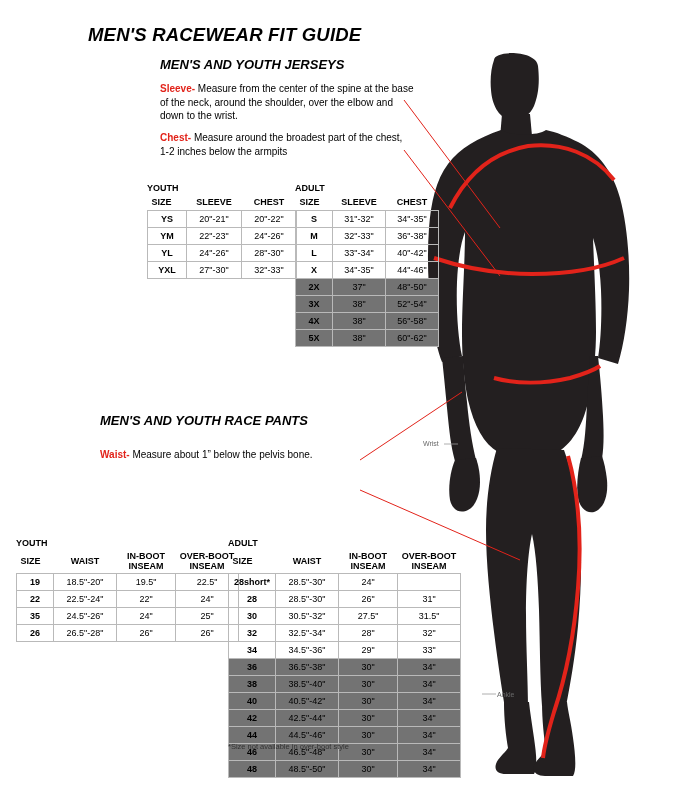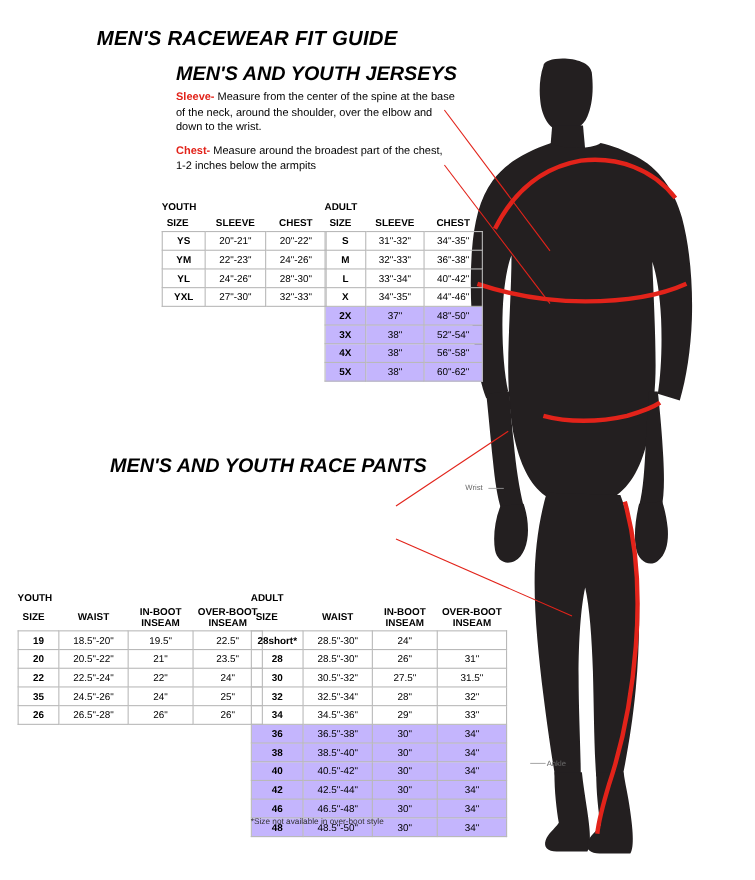--- a/index.html
+++ b/index.html
@@ -28,21 +28,21 @@
     left: 88px;
     top: 24px;
     font-size: 18.5px;
     font-weight: bold;
     font-style: italic;
     letter-spacing: 0.2px;
     color: #000;
   }
   .section-title {
     position: absolute;
-    font-size: 18px;
+    font-size: 13px;
     font-weight: bold;
     font-style: italic;
     color: #000;
   }
   #jerseys-title { left: 160px; top: 57px; }
   #pants-title { left: 100px; top: 413px; }
 
   
   .note {
     position: absolute;
@@ -85,21 +85,21 @@
     padding-bottom: 2px;
     text-align: center;
   }
   table.size th.lbl {
     text-align: left;
   }
   table.size td.sz {
     font-weight: bold;
     text-align: center;
   }
-  tr.shade td { background: #c4b5fd; }
+  tr.shade td { background: #737373; }
 
   
   #tbl-youth-jersey { left: 147px; top: 183px; }
   #tbl-adult-jersey { left: 295px; top: 183px; }
   #tbl-youth-pants { left: 16px; top: 538px; }
   #tbl-adult-pants { left: 228px; top: 538px; }
 
   #tbl-youth-jersey td:nth-child(1) { width: 30px; }
   #tbl-youth-jersey td:nth-child(2) { width: 46px; }
   #tbl-youth-jersey td:nth-child(3) { width: 46px; }
@@ -302,20 +302,23 @@
             <td class="sz">5X</td>
             <td>38"</td>
             <td>60"-62"</td>
           </tr>
         </tbody>
     </table>
   </div>
 
   <div class="section-title" id="pants-title">MEN'S AND YOUTH RACE PANTS</div>
 
+  <div class="note" id="note-waist">
+    <span class="kw">Waist-</span><span> Measure about 1” below the pelvis bone.</span>
+  </div>
 
 
   <div class="tbl-wrap" id="tbl-youth-pants">
     <div class="tbl-label">YOUTH</div>
     <table class="size">
       <thead>
           <tr>
             <th class="lbl">SIZE</th>
             <th>WAIST</th>
             <th>IN-BOOT<br>INSEAM</th>
@@ -323,26 +326,20 @@
           </tr>
         </thead>
       <tbody>
           <tr>
             <td class="sz">19</td>
             <td>18.5"-20"</td>
             <td>19.5"</td>
             <td>22.5"</td>
           </tr>
           <tr>
-            <td class="sz">20</td>
-            <td>20.5"-22"</td>
-            <td>21"</td>
-            <td>23.5"</td>
-          </tr>
-          <tr>
             <td class="sz">22</td>
             <td>22.5"-24"</td>
             <td>22"</td>
             <td>24"</td>
           </tr>
           <tr>
             <td class="sz">35</td>
             <td>24.5"-26"</td>
             <td>24"</td>
             <td>25"</td>
@@ -417,20 +414,26 @@
             <td>30"</td>
             <td>34"</td>
           </tr>
           <tr class="shade">
             <td class="sz">42</td>
             <td>42.5"-44"</td>
             <td>30"</td>
             <td>34"</td>
           </tr>
           <tr class="shade">
+            <td class="sz">44</td>
+            <td>44.5"-46"</td>
+            <td>30"</td>
+            <td>34"</td>
+          </tr>
+          <tr class="shade">
             <td class="sz">46</td>
             <td>46.5"-48"</td>
             <td>30"</td>
             <td>34"</td>
           </tr>
           <tr class="shade">
             <td class="sz">48</td>
             <td>48.5"-50"</td>
             <td>30"</td>
             <td>34"</td>

